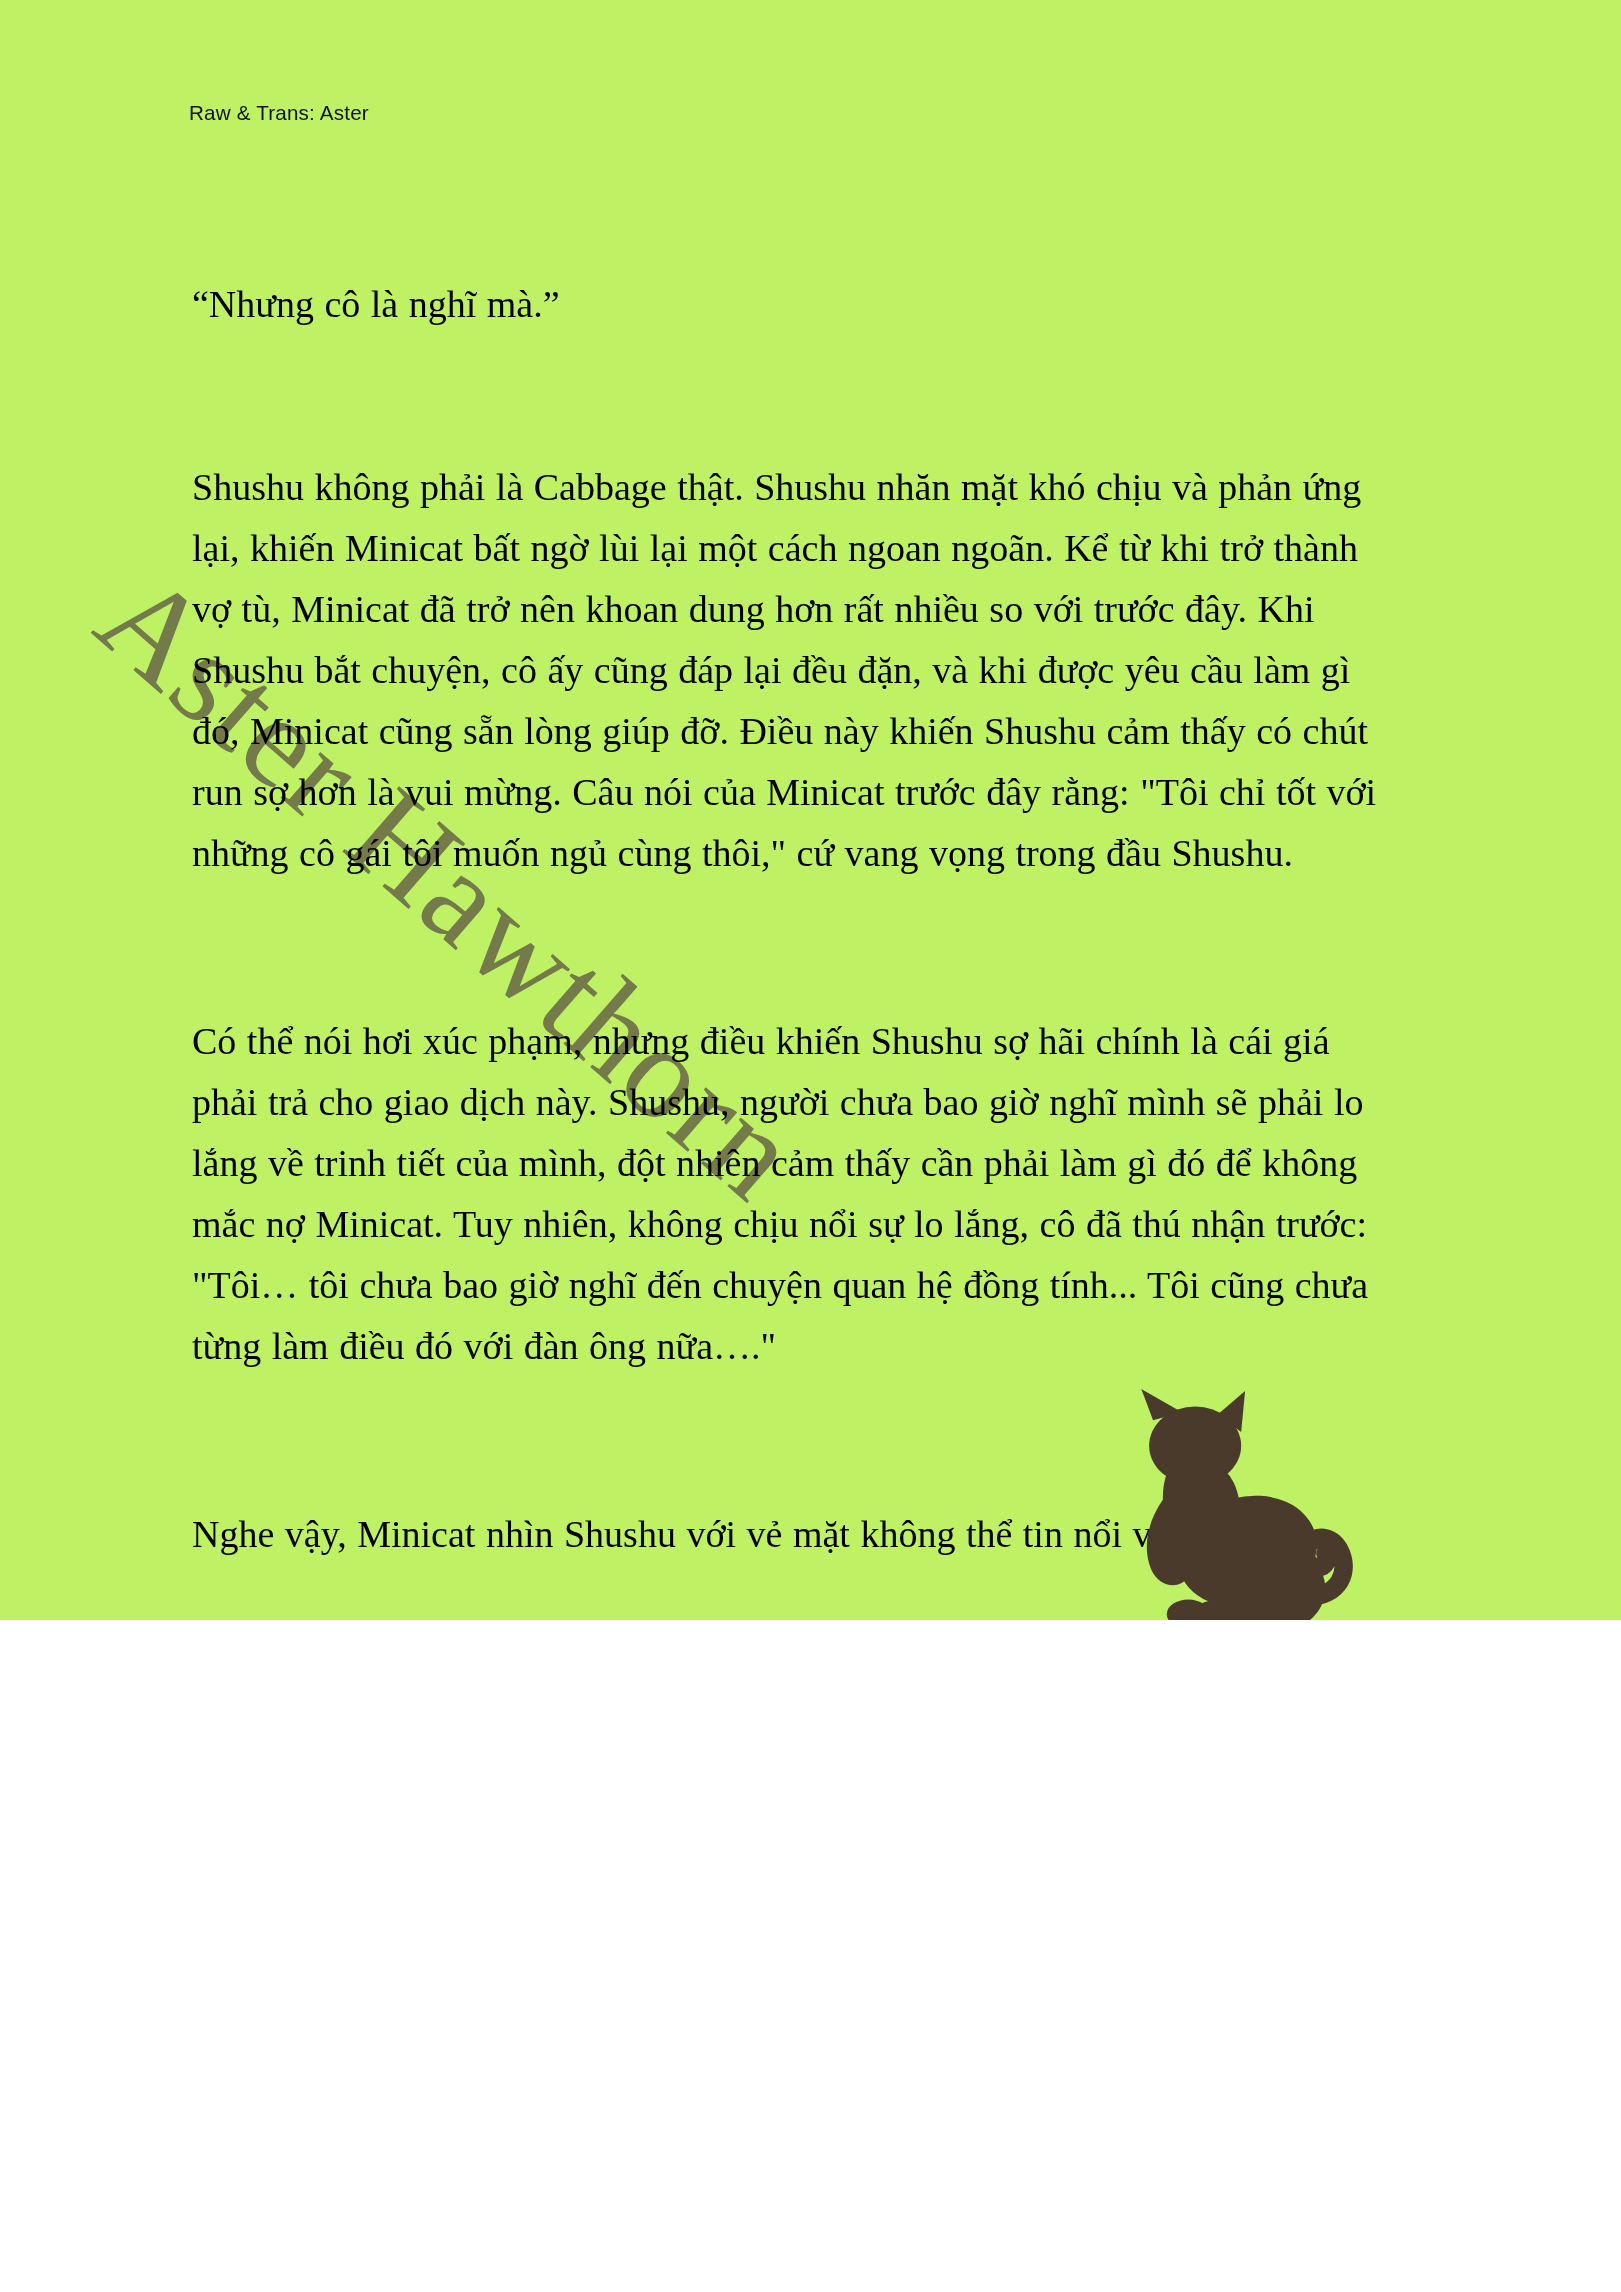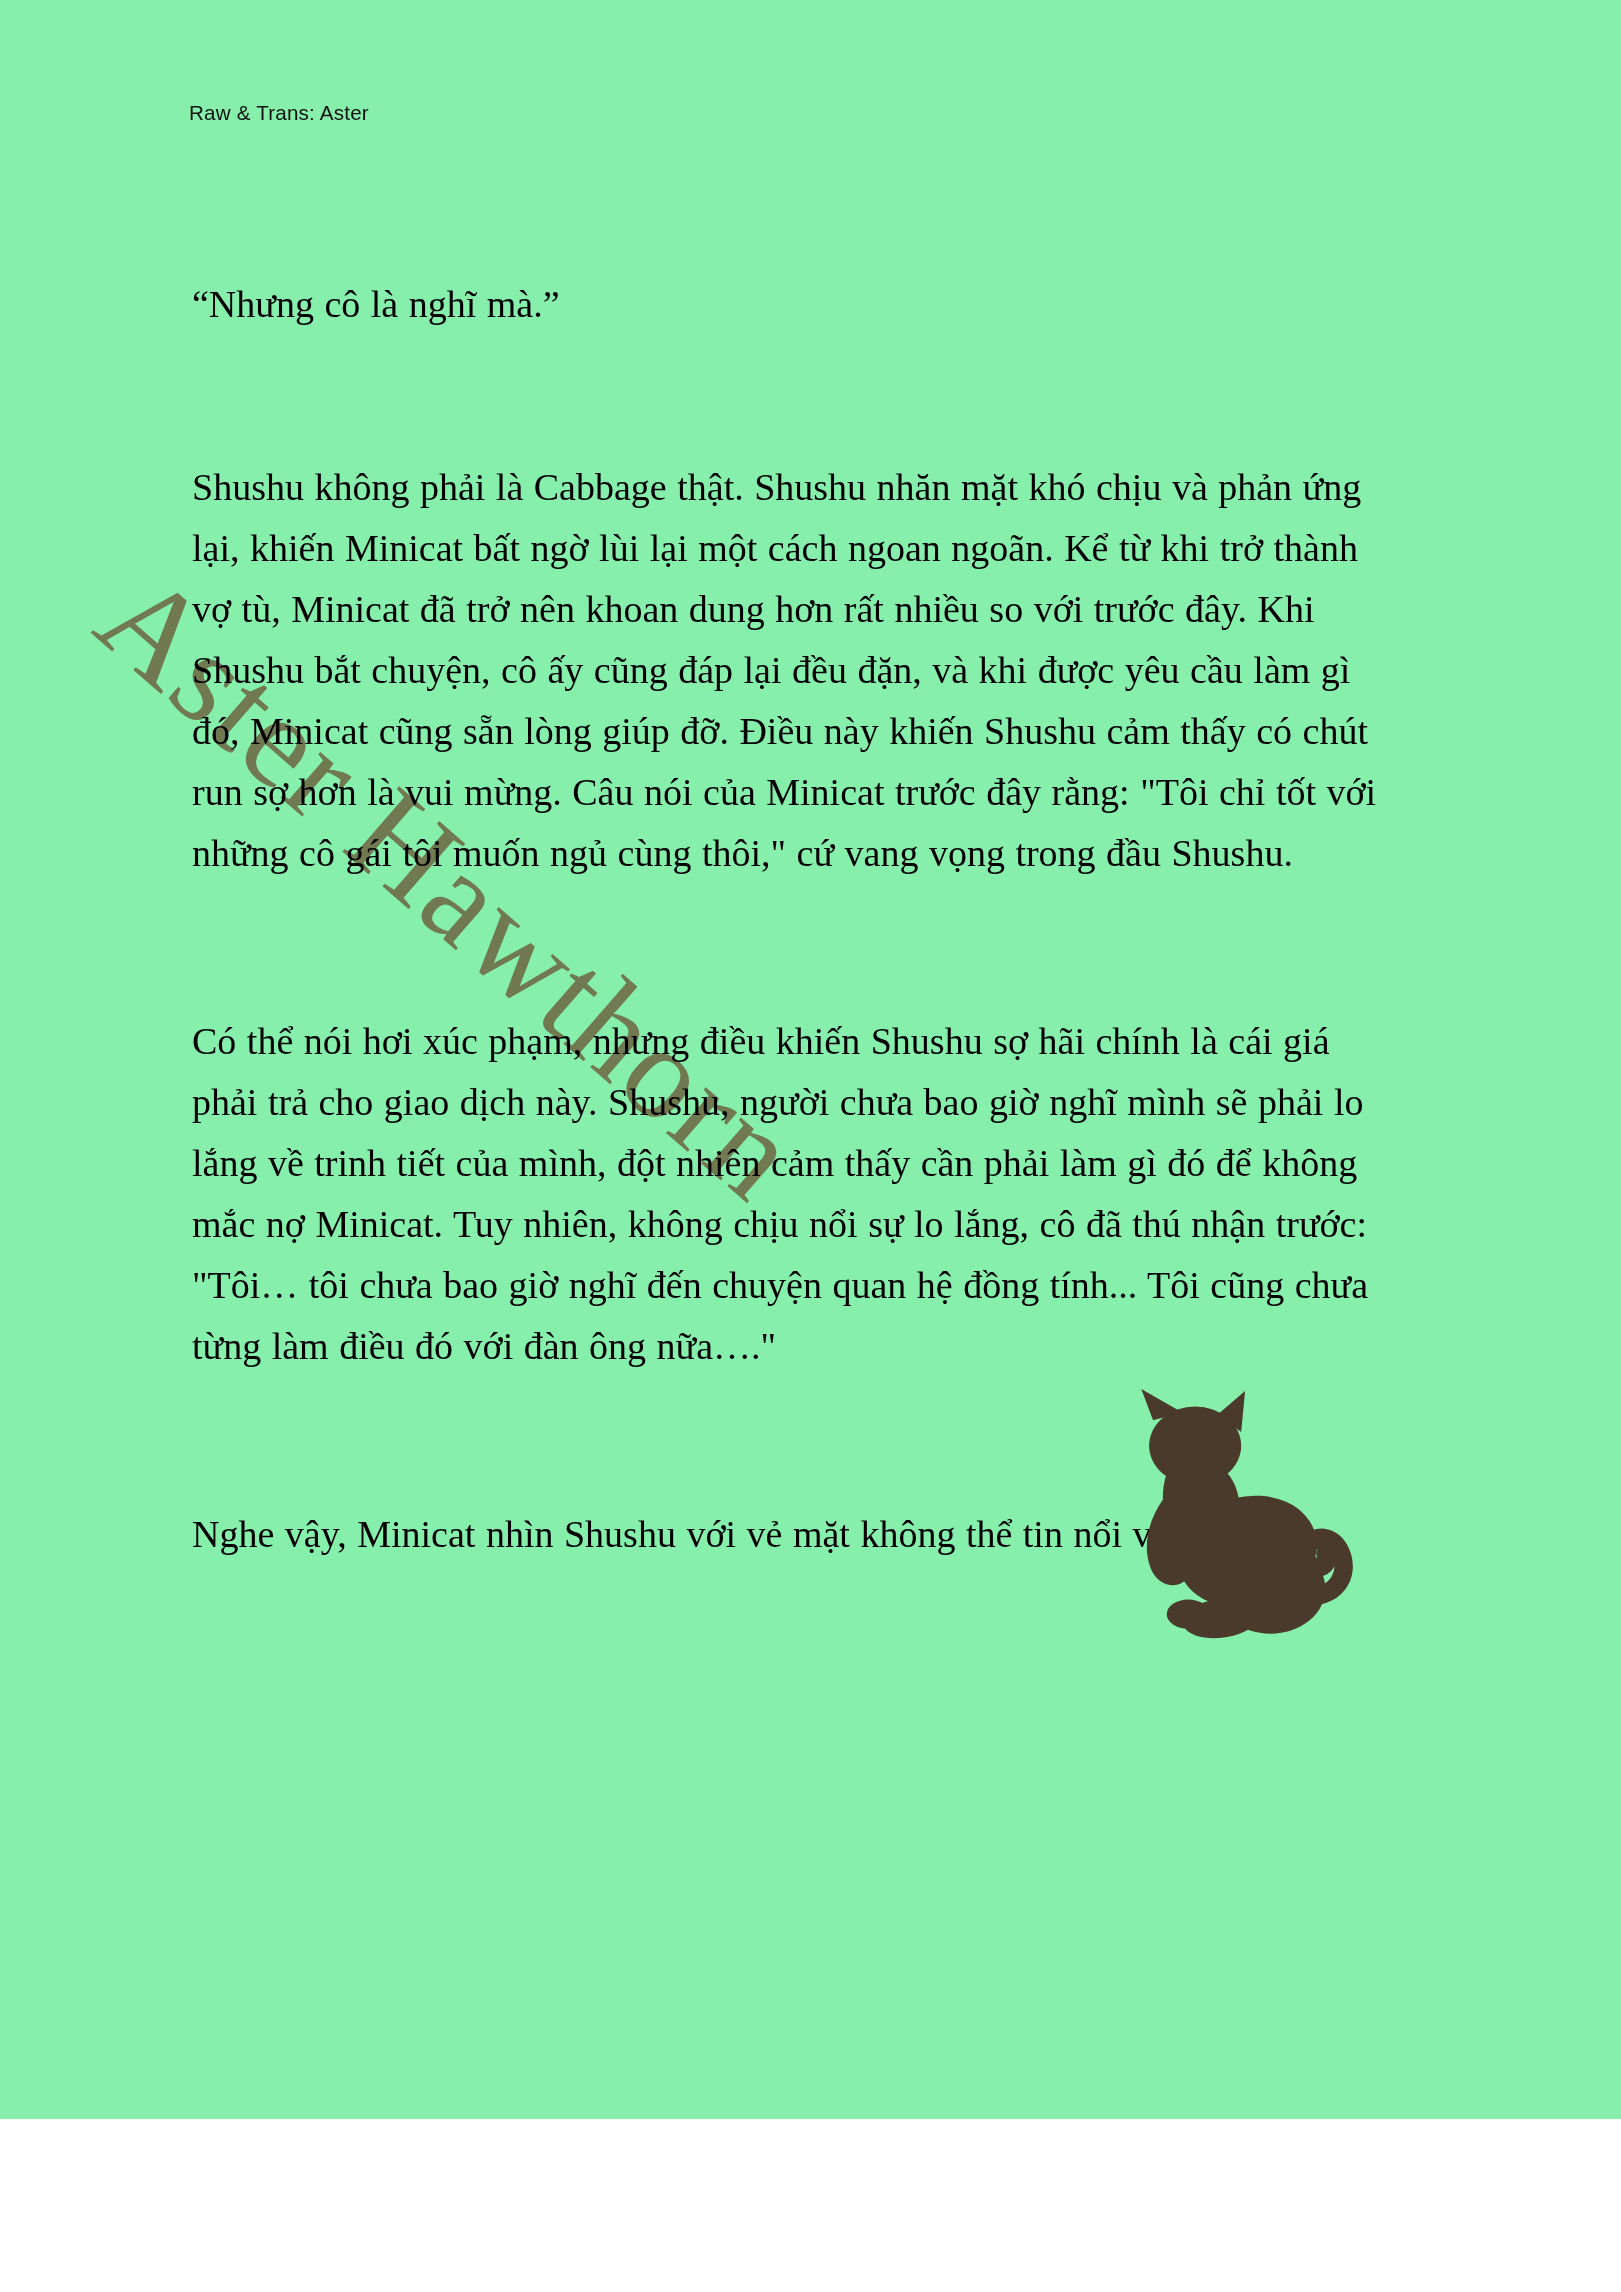--- a/index.html
+++ b/index.html
@@ -3,22 +3,22 @@
 <meta charset="utf-8">
 <style>
   html, body {
     margin: 0;
     padding: 0;
     background: #ffffff;
   }
   .page {
     position: relative;
     width: 1621px;
-    height: 2119px;
-    background: #86efac;
+    height: 1620px;
+    background: #bef264;
     overflow: hidden;
     font-family: "Liberation Serif", "DejaVu Serif", serif;
   }
 
   
   .page-header {
     position: absolute;
     left: 189px;
     top: 101px;
     font-family: "Liberation Sans", "DejaVu Sans", sans-serif;

